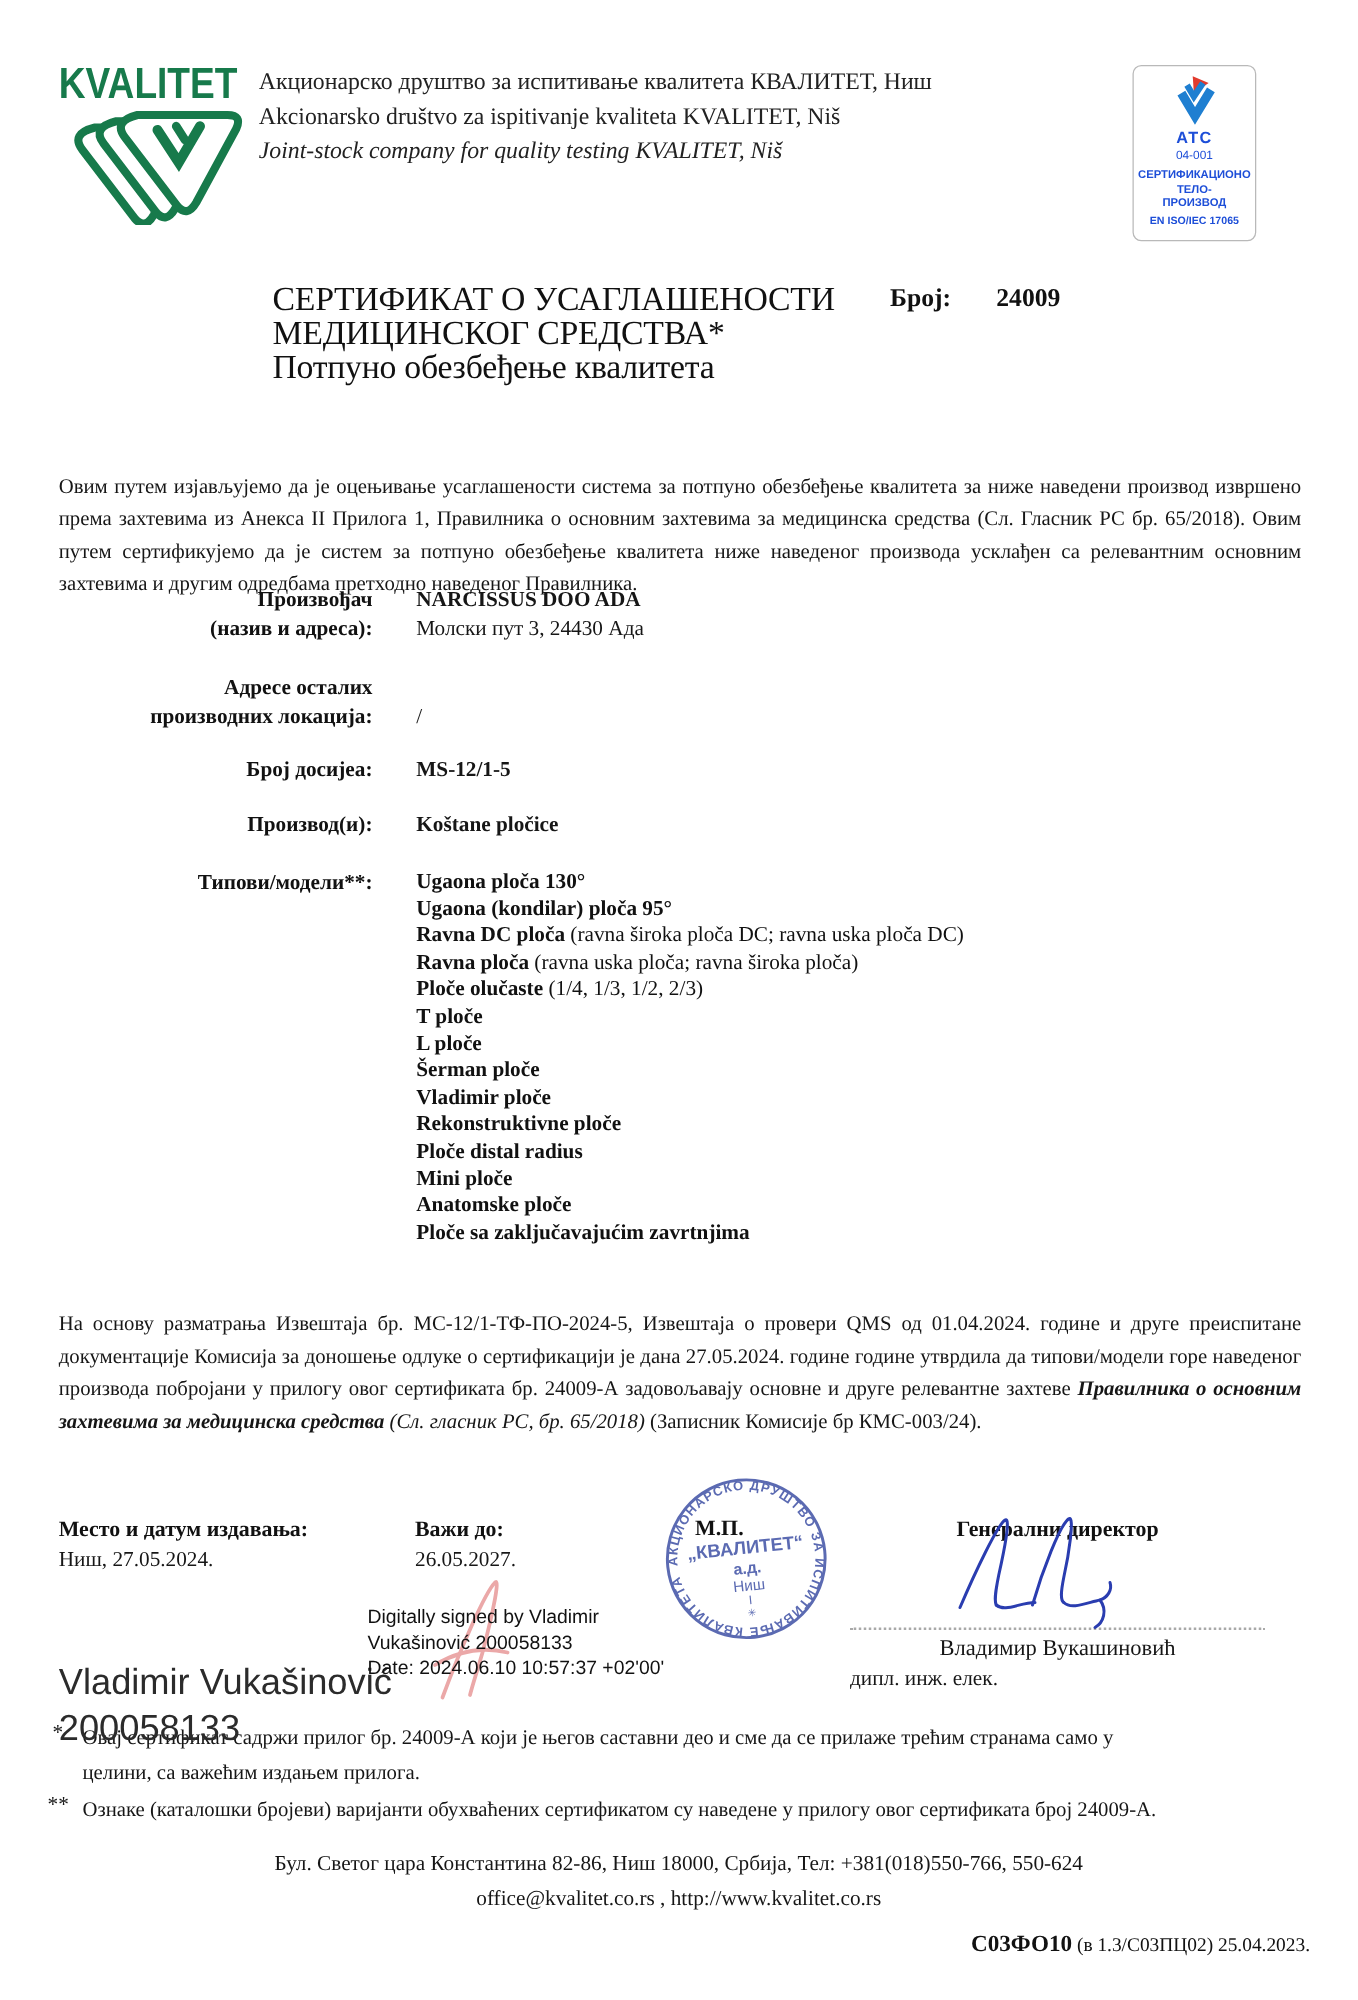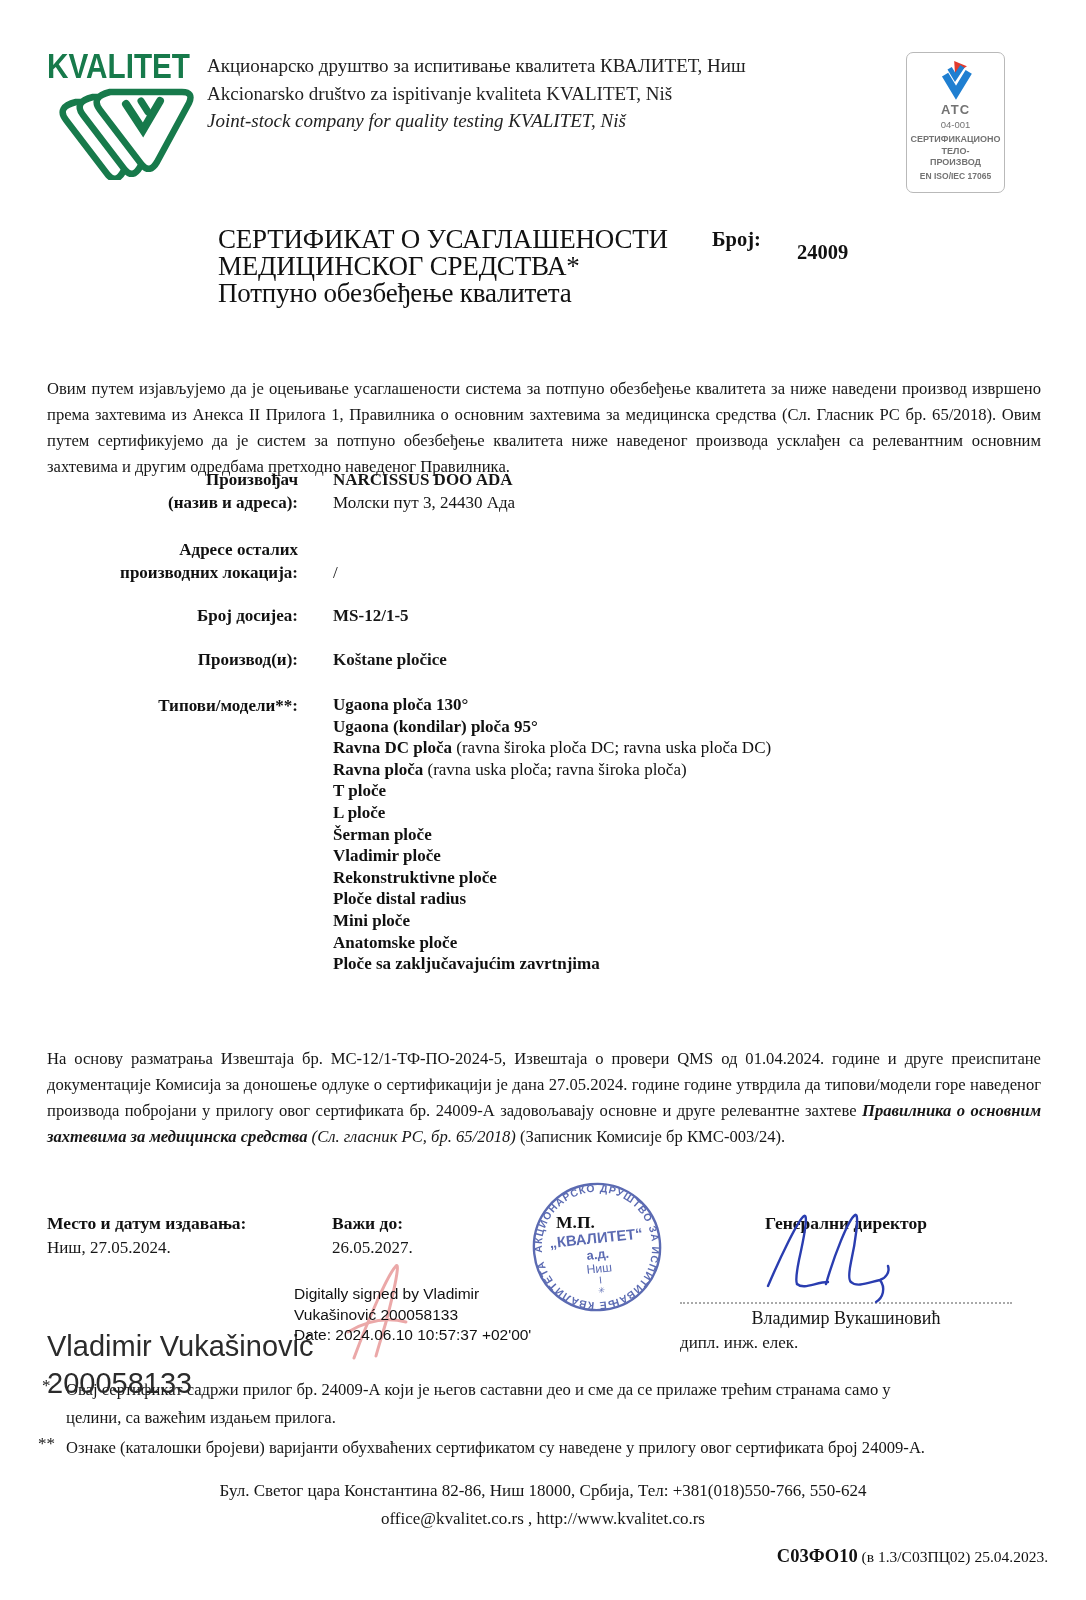--- a/index.html
+++ b/index.html
@@ -7,32 +7,32 @@
     position:relative;width:1086px;height:1600px;background:#ffffff;
     font-family:"Liberation Serif", serif;color:#1a1a1a;overflow:hidden;
   }
   
   .logo{position:absolute;left:44px;top:48px;width:150px;height:132px;}
   .company{position:absolute;left:207px;top:52px;width:620px;font-size:19px;line-height:27.5px;color:#222;}
   .company .en{font-style:italic;}
   .badge{
     position:absolute;left:906px;top:52px;width:99px;height:141px;
     border:1px solid #b9b9b9;border-radius:7px;text-align:center;box-sizing:border-box;padding-top:6px;
-    font-family:"Liberation Sans", sans-serif;color:#737373;
+    font-family:"Liberation Sans", sans-serif;color:#1d4ed8;
   }
   .badge svg{display:block;margin:0 auto;}
   .badge .ats{font-size:13px;font-weight:bold;letter-spacing:1px;margin-top:1px;}
   .badge .code{font-size:9.5px;margin-top:2px;}
   .badge .certline{font-size:9px;font-weight:bold;line-height:11.5px;}
   .badge .cert1{margin-top:4px;}
   .badge .iso{font-size:8.5px;font-weight:bold;margin-top:2px;}
   
   .title{position:absolute;left:218px;top:226px;font-size:27px;font-weight:normal;line-height:27px;color:#111;letter-spacing:-0.2px;}
   .cert-number{position:absolute;left:712px;top:228px;font-size:20.5px;font-weight:bold;color:#111;}
-  .cert-number .num{position:absolute;left:85px;top:0;margin-top:13px;}
+  .cert-number .num{position:absolute;left:85px;top:0;}
   
   .para{position:absolute;left:47px;width:994px;font-size:16.6px;line-height:26px;text-align:justify;color:#161616;}
   .p1{top:328px;margin-top:48px;}
   .p2{top:1046px;}
   .bi{font-weight:bold;font-style:italic;}
   .it{font-style:italic;}
   
   .frow{position:absolute;left:47px;width:994px;display:grid;grid-template-columns:251px 1fr;column-gap:35px;font-size:17px;line-height:23px;}
   .frow .lbl{text-align:right;font-weight:bold;color:#111;}
   .frow .val{color:#161616;}
@@ -159,20 +159,21 @@
     <div class="val b">Koštane pločice</div>
   </div>
 
   <div class="frow row-models">
     <div class="lbl">Типови/модели**:</div>
     <div class="val models">
       <div class="model-line"><b>Ugaona ploča 130°</b><span></span></div>
       <div class="model-line"><b>Ugaona (kondilar) ploča 95°</b><span></span></div>
       <div class="model-line"><b>Ravna DC ploča</b><span> (ravna široka ploča DC; ravna uska ploča DC)</span></div>
       <div class="model-line"><b>Ravna ploča</b><span> (ravna uska ploča; ravna široka ploča)</span></div>
+      <div class="model-line"><b>Ploče olučaste</b><span> (1/4, 1/3, 1/2, 2/3)</span></div>
       <div class="model-line"><b>T ploče</b><span></span></div>
       <div class="model-line"><b>L ploče</b><span></span></div>
       <div class="model-line"><b>Šerman ploče</b><span></span></div>
       <div class="model-line"><b>Vladimir ploče</b><span></span></div>
       <div class="model-line"><b>Rekonstruktivne ploče</b><span></span></div>
       <div class="model-line"><b>Ploče distal radius</b><span></span></div>
       <div class="model-line"><b>Mini ploče</b><span></span></div>
       <div class="model-line"><b>Anatomske ploče</b><span></span></div>
       <div class="model-line"><b>Ploče sa zaključavajućim zavrtnjima</b><span></span></div>
     </div>

